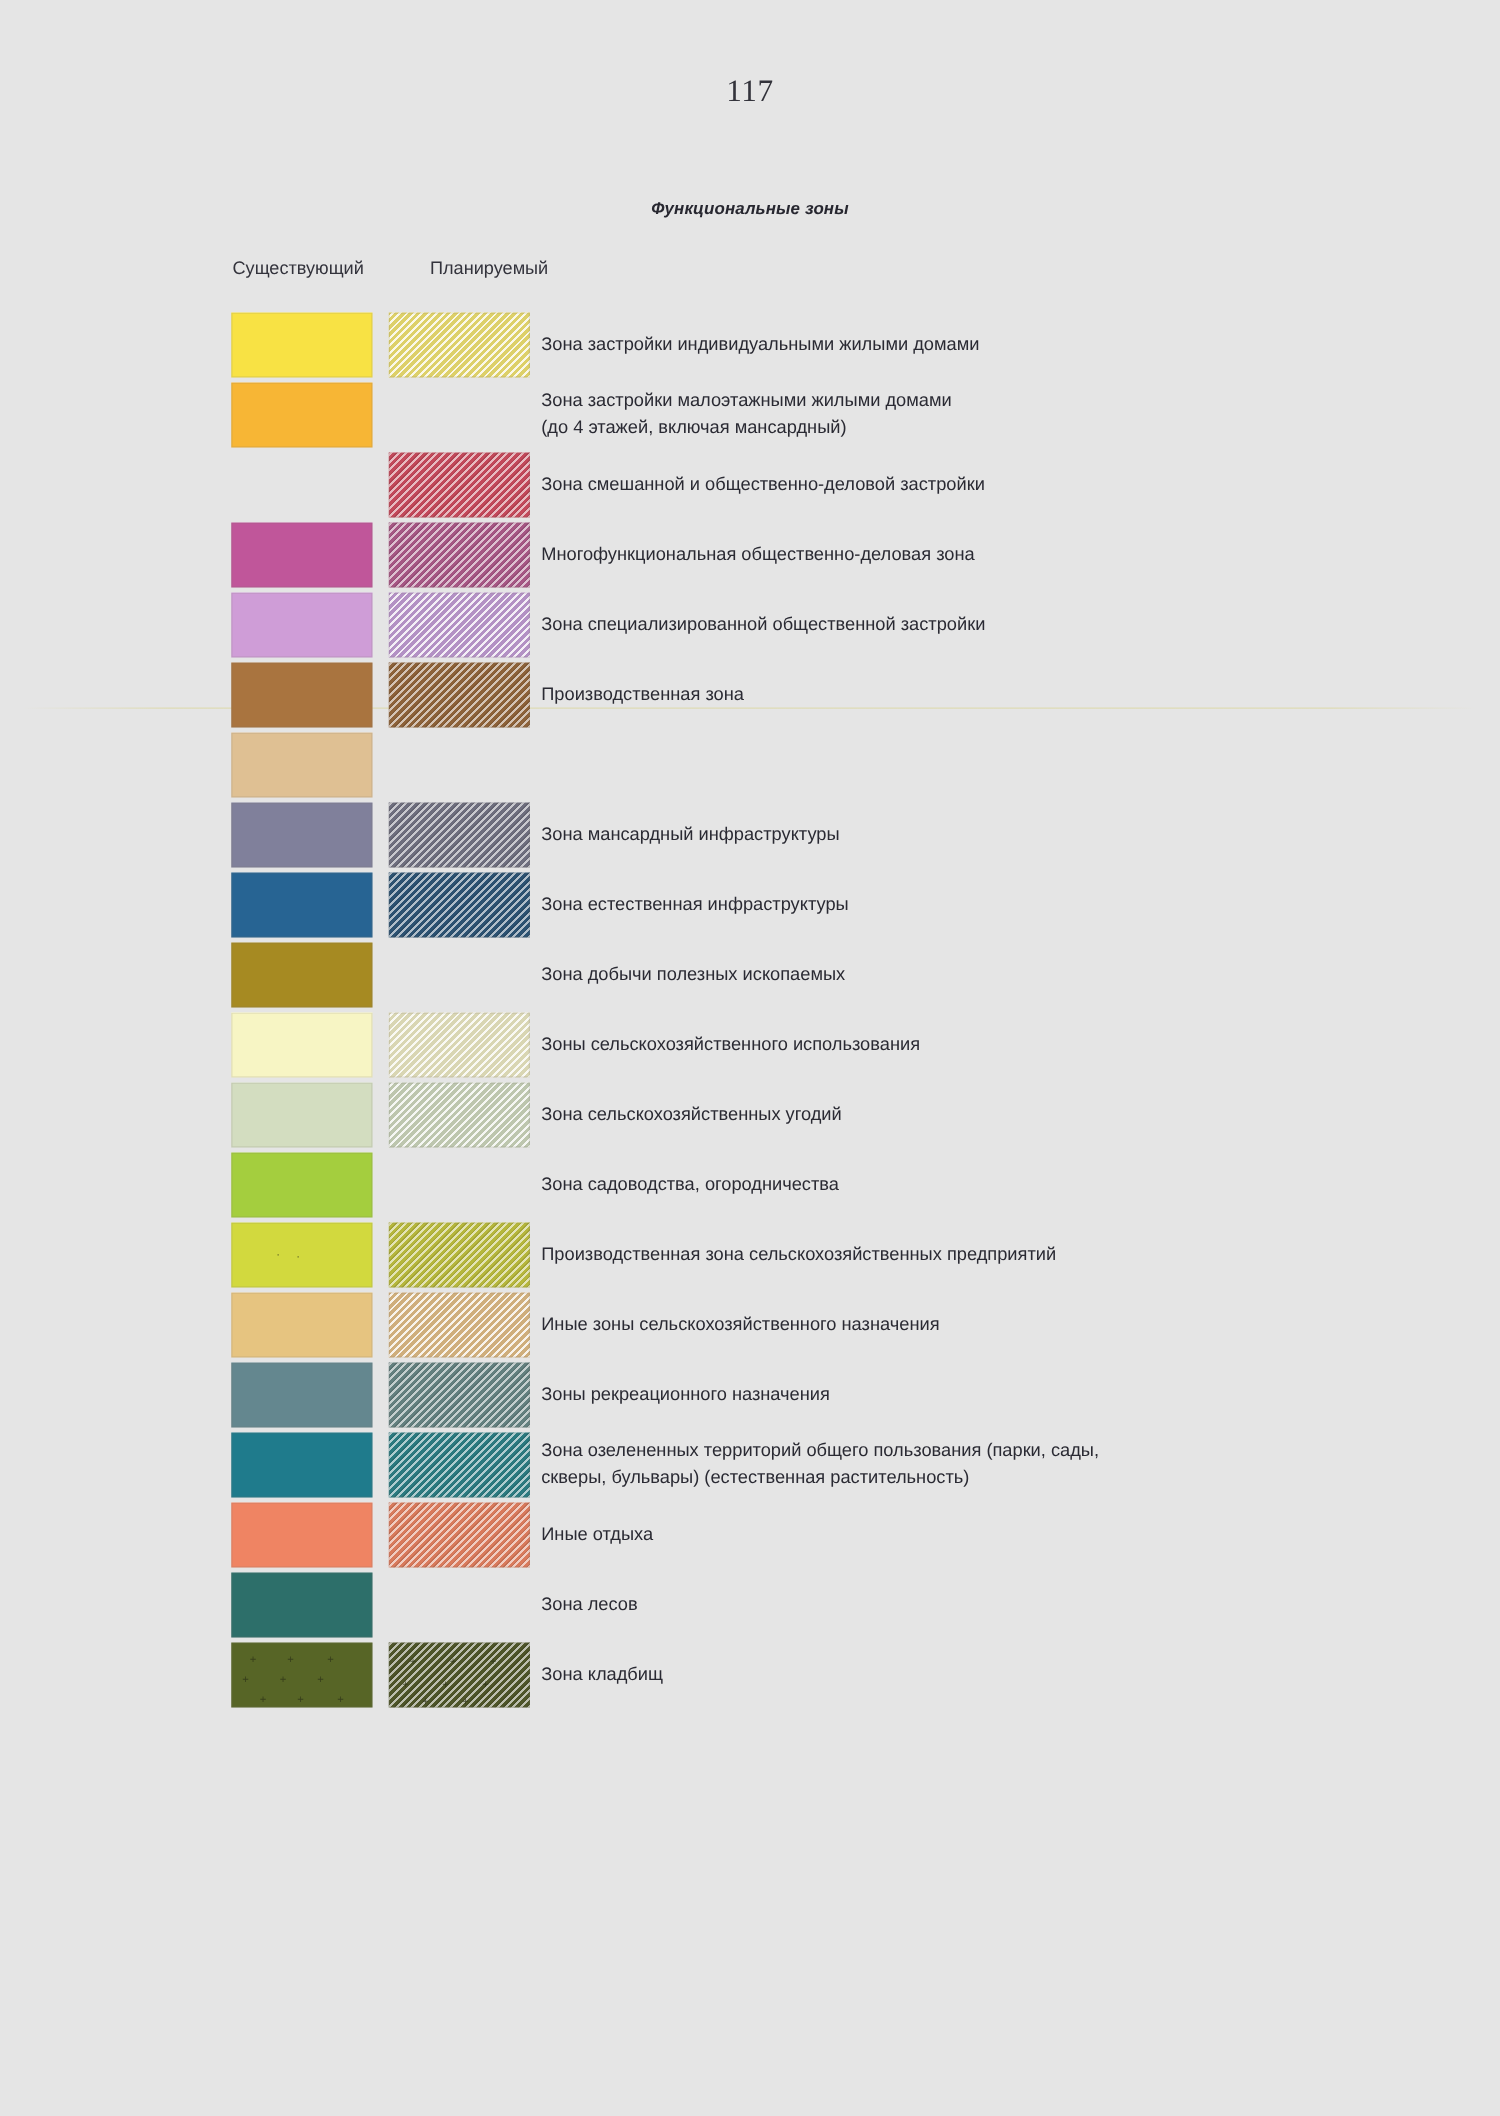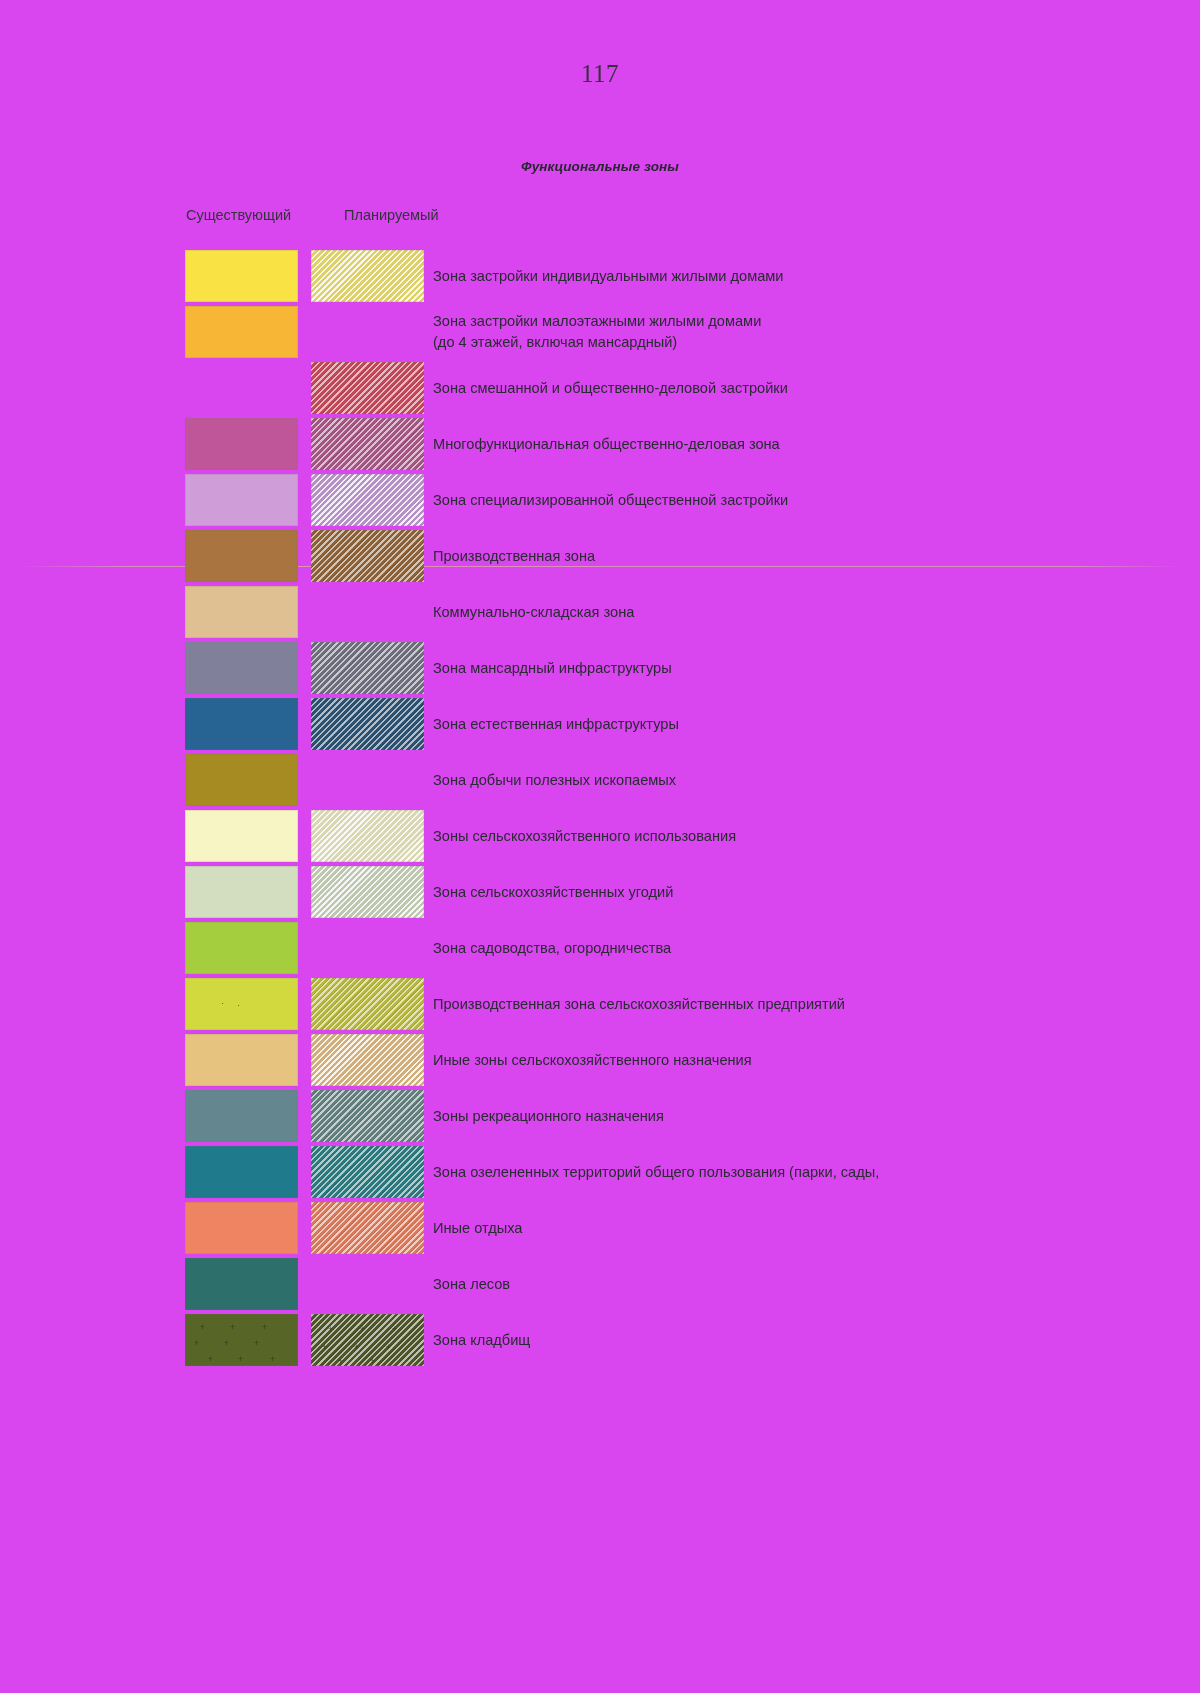--- a/index.html
+++ b/index.html
@@ -13,21 +13,21 @@
     height: 1693px;
     position: relative;
     font-family: "Liberation Sans", sans-serif;
     color: #2b2b33;
     overflow: hidden;
   }
 
   .page {
     position: absolute;
     inset: 0;
-    background: #d946ef;
+    background: #e5e5e5;
   }
 
   
   .scan-line {
     position: absolute;
     left: 18px;
     right: 18px;
     top: 566px;
     height: 1px;
     background: linear-gradient(to right, rgba(226,222,160,.0), rgba(216,210,140,.55) 10%, rgba(216,210,140,.55) 90%, rgba(226,222,160,0));
@@ -275,25 +275,20 @@
           <div>
             <span>Производственная зона</span>
           </div>
         </div>
       </div>
       <div class="row">
         <div class="sw existing">
           <div class="fill" style="background: rgb(223, 192, 147);"></div>
           <div class="edge"></div>
         </div>
-        <div class="label">
-          <div>
-            <span>Коммунально-складская зона</span>
-          </div>
-        </div>
       </div>
       <div class="row">
         <div class="sw existing">
           <div class="fill" style="background: rgb(128, 128, 155);"></div>
           <div class="edge"></div>
         </div>
         <div class="sw planned">
           <div class="fill" style="background: rgb(110, 110, 126);"></div>
           <div class="hatch dark"></div>
           <div class="edge"></div>
@@ -432,20 +427,21 @@
           <div class="edge"></div>
         </div>
         <div class="sw planned">
           <div class="fill" style="background: rgb(43, 122, 128);"></div>
           <div class="hatch dark"></div>
           <div class="edge"></div>
         </div>
         <div class="label">
           <div>
             <span>Зона озелененных территорий общего пользования (парки, сады,</span>
+            <span>скверы, бульвары) (естественная растительность)</span>
           </div>
         </div>
       </div>
       <div class="row">
         <div class="sw existing">
           <div class="fill" style="background: rgb(239, 132, 99);"></div>
           <div class="edge"></div>
         </div>
         <div class="sw planned">
           <div class="fill" style="background: rgb(217, 122, 92);"></div>

